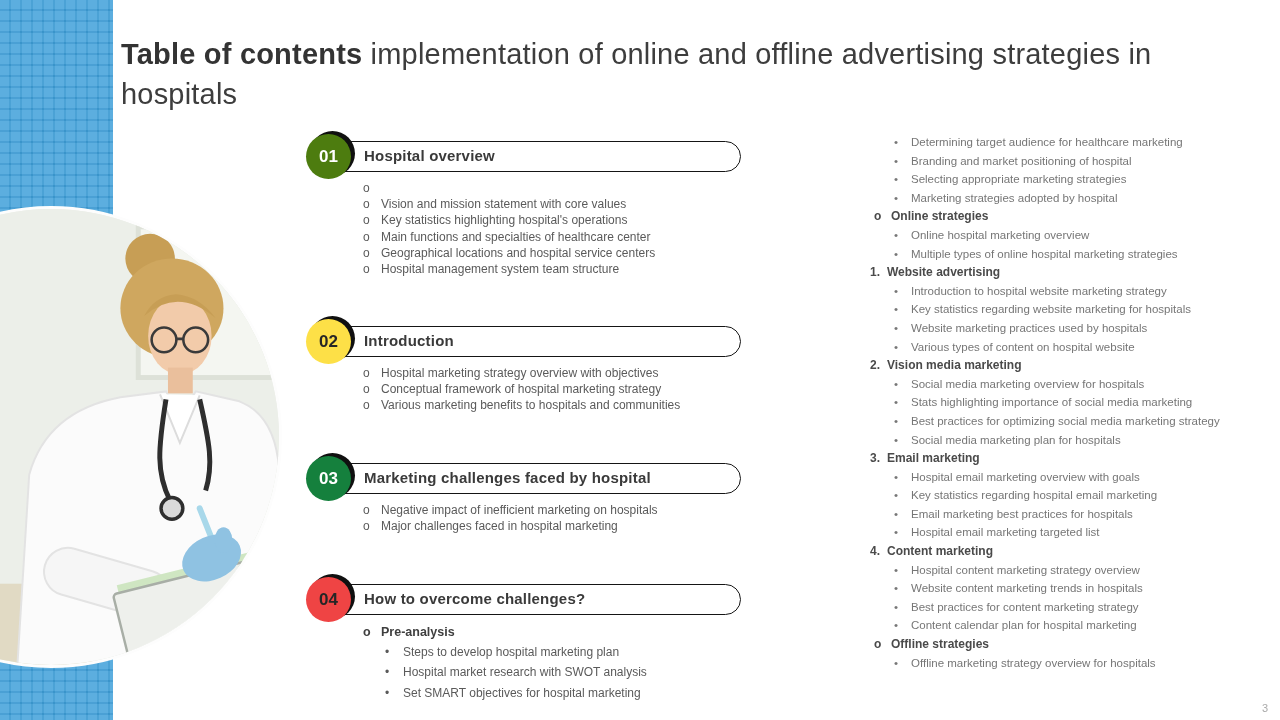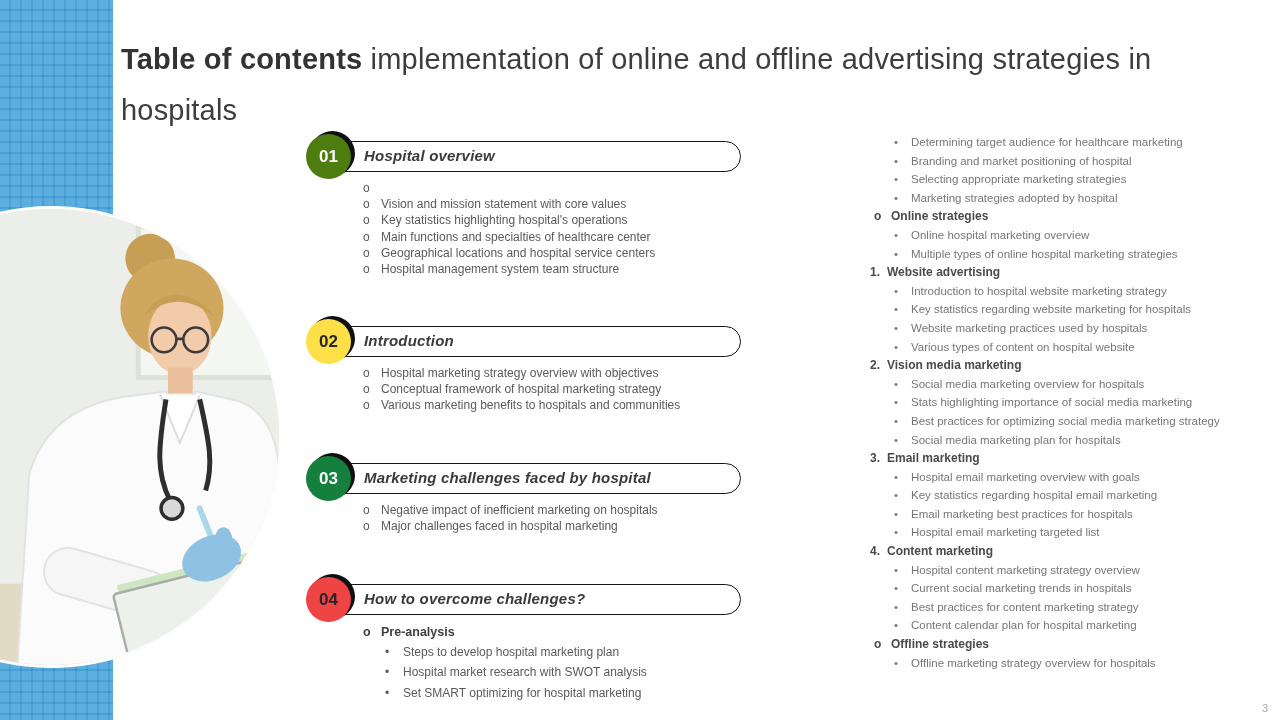--- a/index.html
+++ b/index.html
@@ -18,34 +18,34 @@
   }
   
   .photo-circle{
     position:absolute;left:-180px;top:206px;width:456px;height:456px;
     border-radius:50%;border:3px solid #fdfdfd;overflow:hidden;background:#ecefe9;
   }
   .photo-circle svg{display:block;width:100%;height:100%;}
   
   .title{
     position:absolute;left:121px;top:34px;width:1085px;
-    font-size:29px;line-height:51px;color:#3d3d3d;font-weight:400;
+    font-size:29px;line-height:40px;color:#3d3d3d;font-weight:400;
     letter-spacing:.2px;
   }
   .title b{font-weight:700;color:#333333;}
   
   .section{position:absolute;left:306px;width:470px;}
   .pill{
     position:absolute;left:23px;top:7px;width:412px;height:31px;
     background:#ffffff;border:1.6px solid #151515;border-radius:17px;
     box-sizing:border-box;
   }
   .pill-title{
     position:absolute;left:58px;top:13px;width:370px;
-    font-size:15px;font-weight:700;color:#3a3a3a;letter-spacing:.2px;font-style:italic;
+    font-size:15px;font-weight:700;color:#3a3a3a;letter-spacing:.2px;
   }
   .badge-ring{
     position:absolute;left:4px;top:-3px;width:45px;height:45px;border-radius:50%;
     background:#101010;
   }
   .badge{
     position:absolute;left:0;top:0;width:45px;height:45px;border-radius:50%;
     display:flex;align-items:center;justify-content:center;
     font-size:17px;font-weight:700;
   }
@@ -200,21 +200,21 @@
           <div class="sec-li deep">
             <span class="mk">•</span>
             <span>Steps to develop hospital marketing plan</span>
           </div>
           <div class="sec-li deep">
             <span class="mk">•</span>
             <span>Hospital market research with SWOT analysis</span>
           </div>
           <div class="sec-li deep">
             <span class="mk">•</span>
-            <span>Set SMART optimizing for hospital marketing</span>
+            <span>Set SMART objectives for hospital marketing</span>
           </div>
         </div>
       </div>
     </div>
 
   <div class="rcol" id="rcol">
       <div class="rc-row lvl-b">
         <span class="mk">•</span>
         <span>Determining target audience for healthcare marketing</span>
       </div>
@@ -305,21 +305,21 @@
       <div class="rc-row lvl-hn">
         <span class="mk">4.</span>
         <span>Content marketing</span>
       </div>
       <div class="rc-row lvl-b">
         <span class="mk">•</span>
         <span>Hospital content marketing strategy overview</span>
       </div>
       <div class="rc-row lvl-b">
         <span class="mk">•</span>
-        <span>Current social marketing trends in hospitals</span>
+        <span>Website content marketing trends in hospitals</span>
       </div>
       <div class="rc-row lvl-b">
         <span class="mk">•</span>
         <span>Best practices for content marketing strategy</span>
       </div>
       <div class="rc-row lvl-b">
         <span class="mk">•</span>
         <span>Content calendar plan for hospital marketing</span>
       </div>
       <div class="rc-row lvl-ho">

